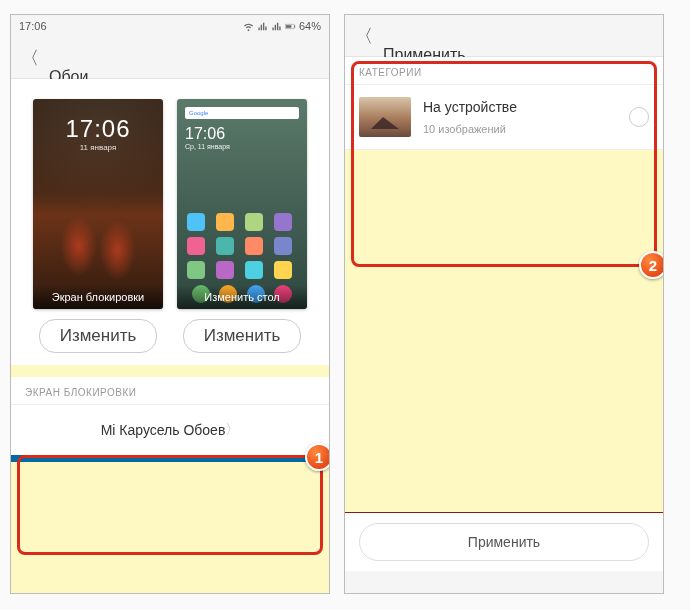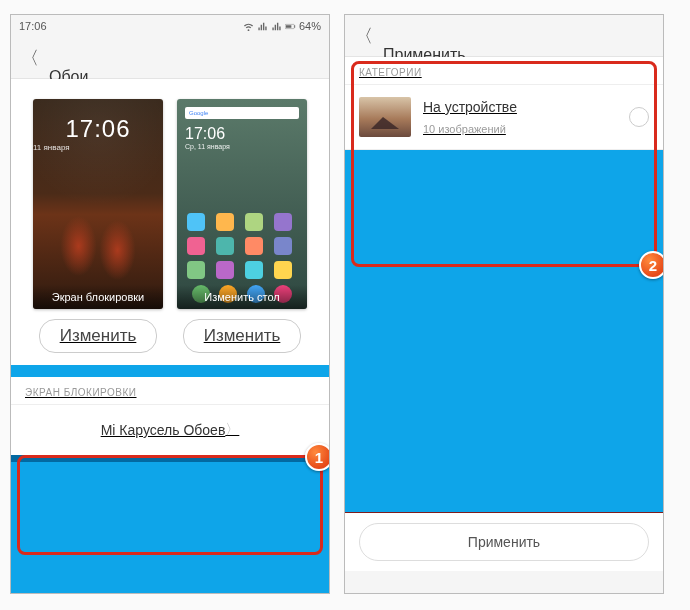--- a/index.html
+++ b/index.html
@@ -40,21 +40,21 @@
     background: #f5f5f5;
     display: flex;
     align-items: center;
     padding: 0 10px;
     gap: 10px;
     border-bottom: 1px solid #e4e4e4;
   }
   .back-arrow { font-size: 18px; color: #555; }
   .header-title { font-size: 16px; color: #333; font-weight: 500; margin-top: 39px; }
   
-  .body { background: #0ea5e9; height: calc(100% - 64px); position: relative; text-decoration: underline; }
+  .body { background: #fef9c3; height: calc(100% - 64px); position: relative; }
   
   .previews {
     background: #fff;
     padding: 20px 16px 12px 16px;
     display: flex;
     gap: 14px;
     justify-content: center;
   }
   .preview-col { display: flex; flex-direction: column; align-items: center; gap: 10px; width: 130px; }
   .thumb {
@@ -70,21 +70,21 @@
     content:""; position:absolute; inset:0;
     background:
       radial-gradient(ellipse 30px 50px at 35% 70%, rgba(180,60,30,.9), transparent 60%),
       radial-gradient(ellipse 30px 50px at 65% 72%, rgba(180,60,30,.9), transparent 60%),
       radial-gradient(circle at 50% 15%, rgba(255,255,255,0.05), transparent 40%);
   }
   .thumb-lock .clock {
     position:absolute; top:16px; left:0; right:0; text-align:center;
     font-size: 24px; font-weight: 300; letter-spacing:1px;
   }
-  .thumb-lock .date { position:absolute; top:44px; left:0; right:0; text-align:left; font-size: 8px; opacity:.85;}
+  .thumb-lock .date { position:absolute; top:44px; left:0; right:0; text-align:center; font-size: 8px; opacity:.85;}
   .thumb-home {
     background: linear-gradient(180deg,#5b7a6a 0%, #2e4740 100%);
   }
   .thumb-home .clock2 { position:absolute; top:26px; left:8px; font-size:16px; font-weight:300;}
   .thumb-home .date2 { position:absolute; top:44px; left:8px; font-size:7px; opacity:.9;}
   .thumb-home .searchbox {
     position:absolute; top:8px; left:8px; right:8px; height:12px;
     background:#fff; border-radius:2px; font-size:6px; color:#4285f4;
     padding-left:4px; line-height:12px;
   }

